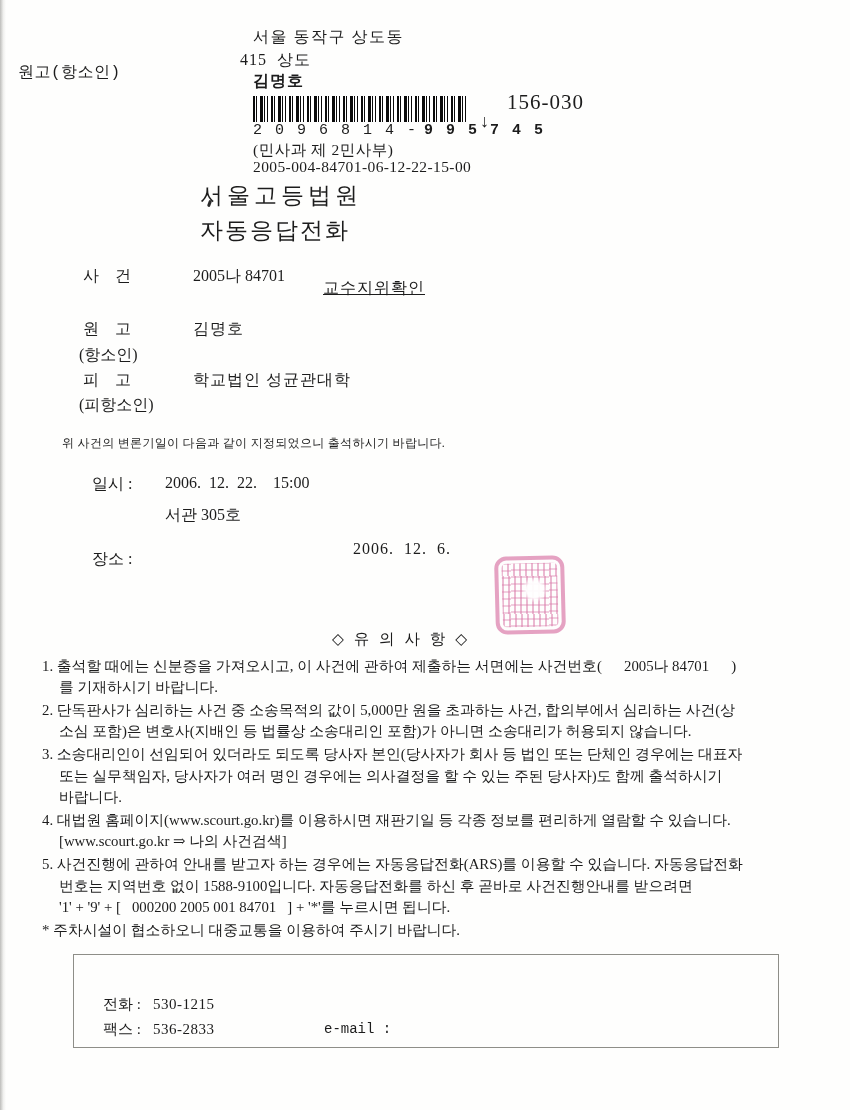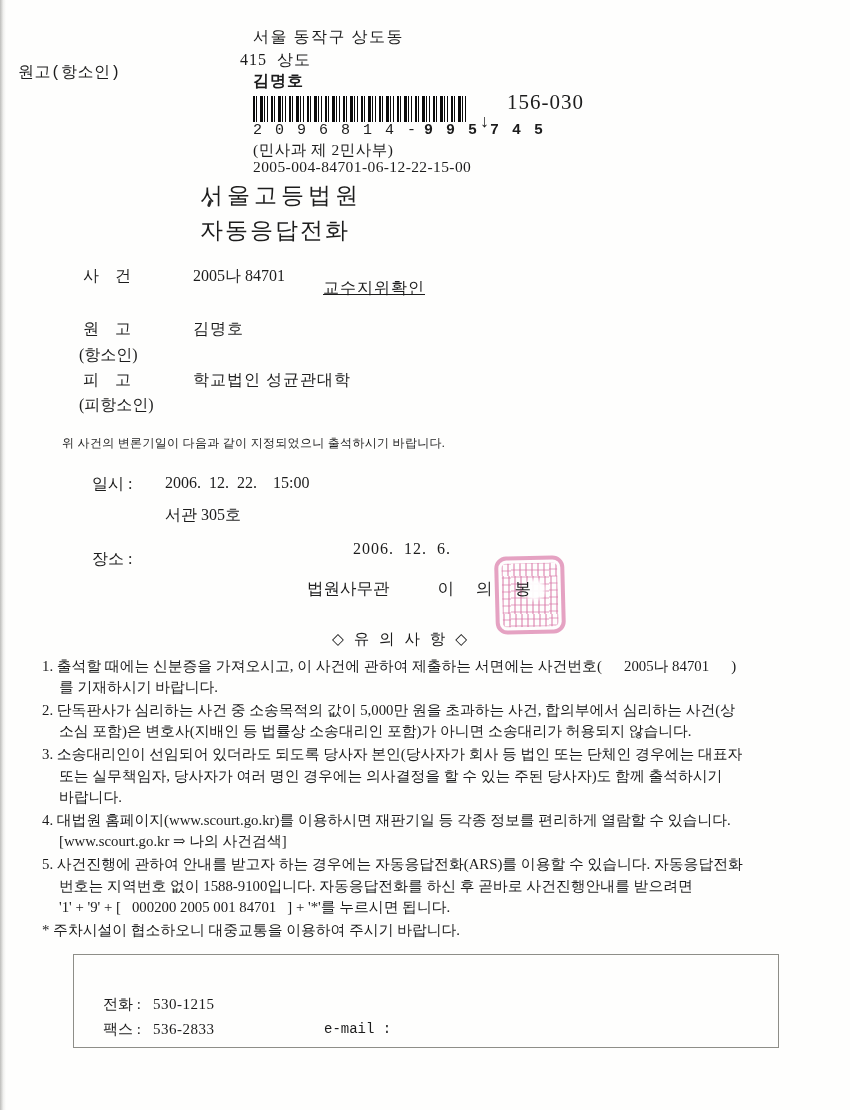--- a/index.html
+++ b/index.html
@@ -122,21 +122,20 @@
   <div class="t case-text" id="df-name">학교법인 성균관대학</div>
   <div class="t case-text" id="df-paren">(피항소인)</div>
 
   <div class="t" id="notice-sentence">위 사건의 변론기일이 다음과 같이 지정되었으니 출석하시기 바랍니다.</div>
   <div class="t" id="dt-label">일시 :</div>
   <div class="t" id="dt-value">2006.  12.  22.    15:00</div>
   <div class="t" id="place-label">장소 :</div>
   <div class="t" id="place-value">서관 305호</div>
   <div class="t" id="issue-date">2006.  12.  6.</div>
 
-  <div class="t" id="clerk-line"><span>법원사무관</span><span class="clerk-name">이의봉</span></div>
   <div id="seal-stamp"></div>
 
   <div id="notes">
     <div class="note-head">◇ 유 의 사 항 ◇</div>
     <div class="note-item">1. 출석할 때에는 신분증을 가져오시고, 이 사건에 관하여 제출하는 서면에는 사건번호(      2005나 84701      )
 를 기재하시기 바랍니다.</div>
     <div class="note-item">2. 단독판사가 심리하는 사건 중 소송목적의 값이 5,000만 원을 초과하는 사건, 합의부에서 심리하는 사건(상
 소심 포함)은 변호사(지배인 등 법률상 소송대리인 포함)가 아니면 소송대리가 허용되지 않습니다.</div>
     <div class="note-item">3. 소송대리인이 선임되어 있더라도 되도록 당사자 본인(당사자가 회사 등 법인 또는 단체인 경우에는 대표자
 또는 실무책임자, 당사자가 여러 명인 경우에는 의사결정을 할 수 있는 주된 당사자)도 함께 출석하시기

